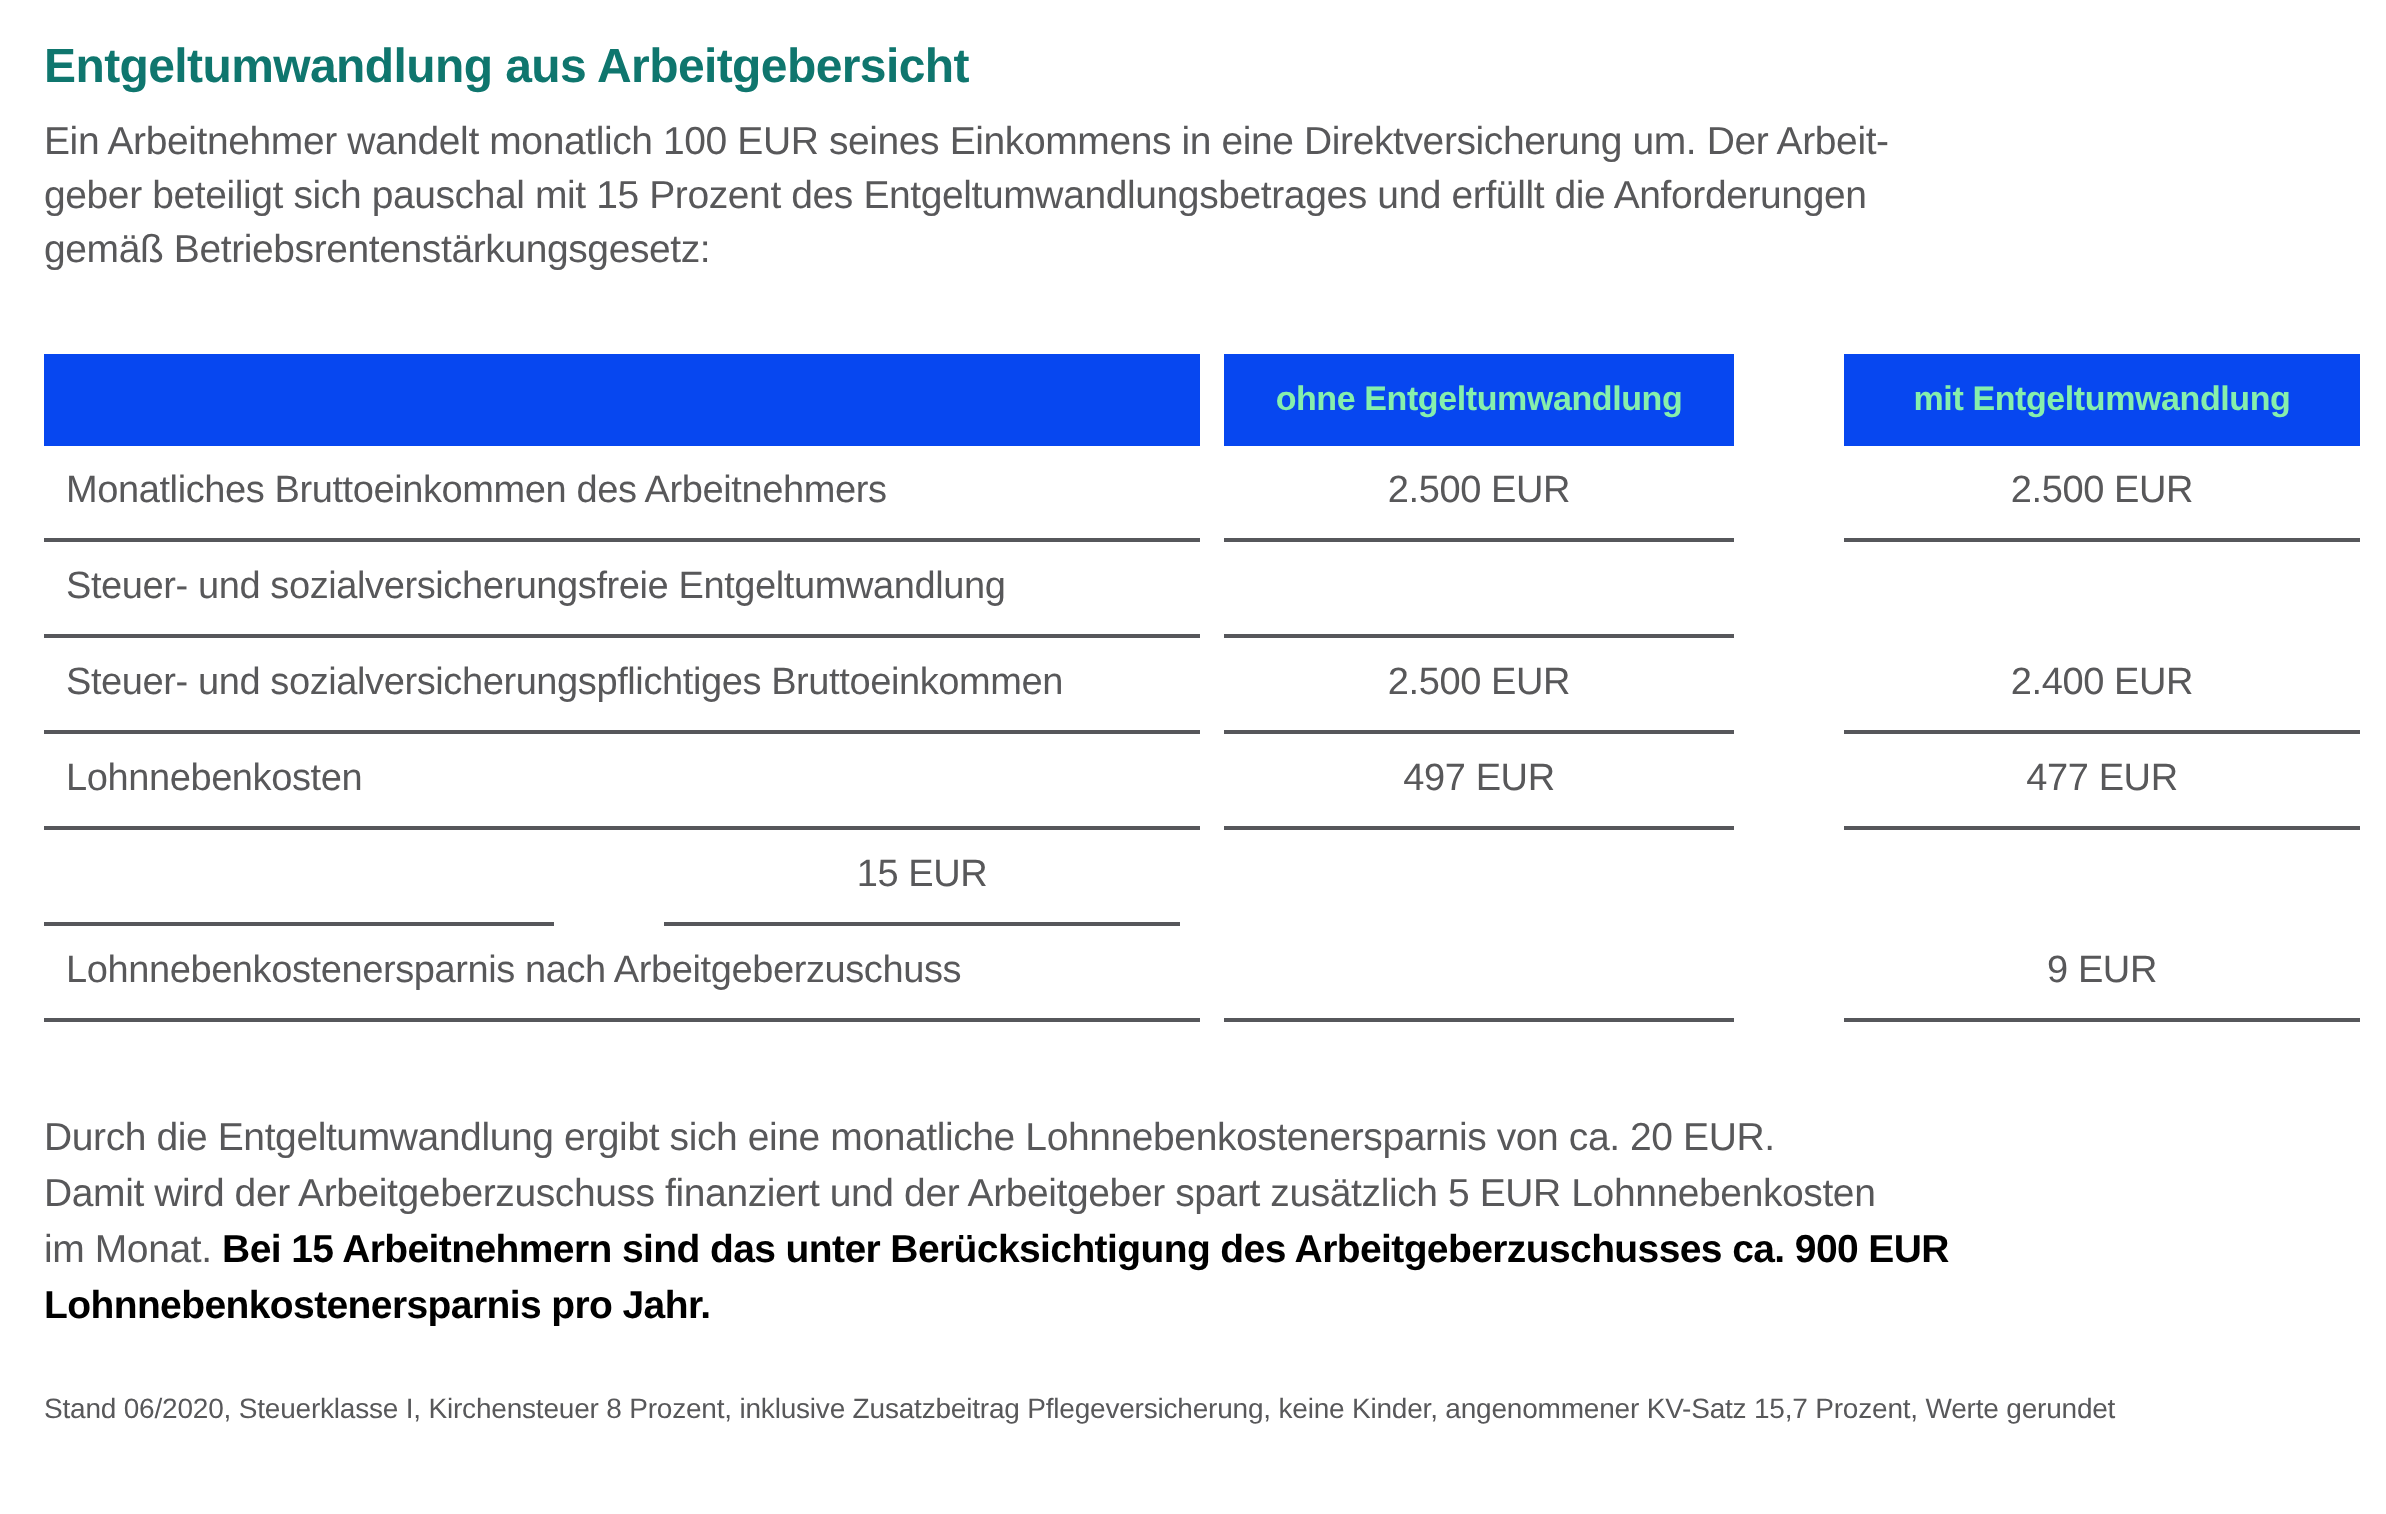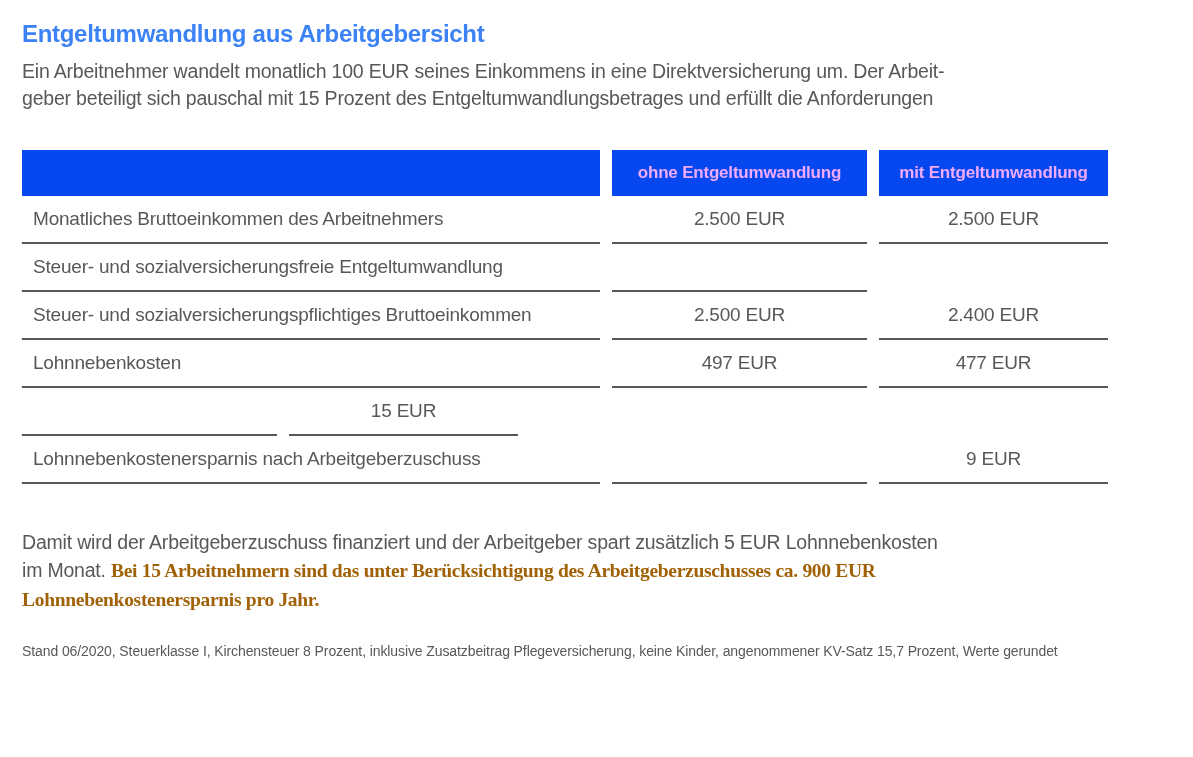--- a/index.html
+++ b/index.html
@@ -8,77 +8,78 @@
     background: #ffffff;
     font-family: "Liberation Sans", sans-serif;
     color: #58585a;
     overflow: hidden;
   }
   .page { padding: 16px 22px 0 22px; width: 1193px; }
 
   .title {
     font-size: 24px;
     font-weight: bold;
-    color: #3b82f6;
+    color: #0f766e;
     letter-spacing: -0.3px;
     margin: 4px 0 10px 0;
   }
 
   .intro { font-size: 19.5px; line-height: 27px; letter-spacing: -0.2px; margin-bottom: 38px; }
   .intro .line { white-space: nowrap; }
 
   
   .ctable { width: 1115px; }
   .t-row { display: flex; gap: 12px; }
   .cell { flex: 0 0 auto; display: flex; align-items: center; }
   .c1 { width: 578px; }
   .c2 { width: 255px; justify-content: center; }
-  .c3 { width: 229px; justify-content: center; }
+  .c3 { width: 258px; justify-content: center; margin-left: 43px; }
 
   .header-row .cell {
     height: 46px;
     background: var(--accent, #0747f0);
-    color: #f0abfc;
+    color: #86efac;
     font-weight: bold;
     font-size: 17px;
     letter-spacing: -0.2px;
     justify-content: center;
   }
 
   .data-row .cell {
     height: 48px;
     border-bottom: 2px solid #56575b;
     font-size: 19px;
     letter-spacing: -0.2px;
   }
   .data-row .c1 { padding-left: 11px; }
 
   
   .outro { margin-top: 44px; font-size: 19.5px; line-height: 28px; letter-spacing: -0.2px; }
   .outro .line { white-space: nowrap; }
-  .outro b { color: #a16207; letter-spacing: -0.3px; font-family: Liberation Serif, serif; }
+  .outro b { color: #000000; letter-spacing: -0.3px; }
 
   .footnote {
     margin-top: 29px;
     font-size: 14px;
     letter-spacing: -0.1px;
     color: #58585a;
     white-space: nowrap;
   }
 </style>
 </head>
 <body>
 
 <div class="page">
 
   <h1 class="title">Entgeltumwandlung aus Arbeitgebersicht</h1>
 
   <div class="intro">
     <div class="line">Ein Arbeitnehmer wandelt monatlich 100 EUR seines Einkommens in eine Direktversicherung um. Der Arbeit-</div>
     <div class="line">geber beteiligt sich pauschal mit 15 Prozent des Entgeltumwandlungsbetrages und erfüllt die Anforderungen</div>
+    <div class="line">gemäß Betriebsrentenstärkungsgesetz:</div>
   </div>
 
   <div class="ctable">
 
     <div class="t-row header-row">
       <div class="cell c1"></div>
       <div class="cell c2">ohne Entgeltumwandlung</div>
       <div class="cell c3">mit Entgeltumwandlung</div>
     </div>
 
@@ -112,20 +113,21 @@
 
     <div class="t-row data-row">
       <div class="cell c1">Lohnnebenkostenersparnis nach Arbeitgeberzuschuss</div>
       <div class="cell c2"></div>
       <div class="cell c3">9 EUR</div>
     </div>
 
   </div>
 
   <div class="outro">
+    <div class="line">Durch die Entgeltumwandlung ergibt sich eine monatliche Lohnnebenkostenersparnis von ca. 20 EUR.</div>
     <div class="line">Damit wird der Arbeitgeberzuschuss finanziert und der Arbeitgeber spart zusätzlich 5 EUR Lohnnebenkosten</div>
     <div class="line"><span>im Monat.</span> <b>Bei 15 Arbeitnehmern sind das unter Berücksichtigung des Arbeitgeberzuschusses ca. 900 EUR</b></div>
     <div class="line"><b>Lohnnebenkostenersparnis pro Jahr.</b></div>
   </div>
 
   <div class="footnote">Stand 06/2020, Steuerklasse I, Kirchensteuer 8 Prozent, inklusive Zusatzbeitrag Pflegeversicherung, keine Kinder, angenommener KV-Satz 15,7 Prozent, Werte gerundet</div>
 
 </div>
 
 </body></html>

